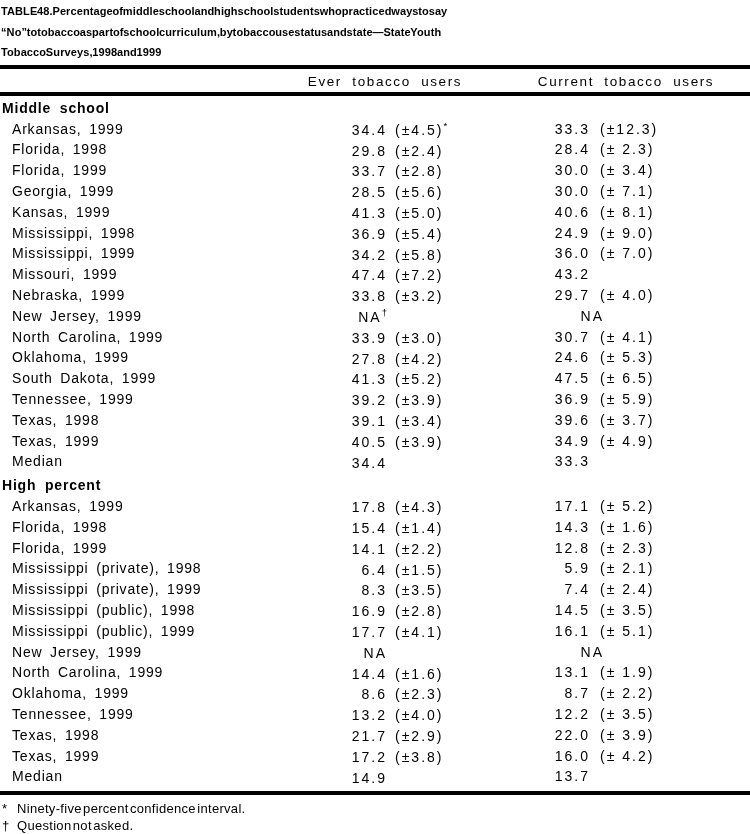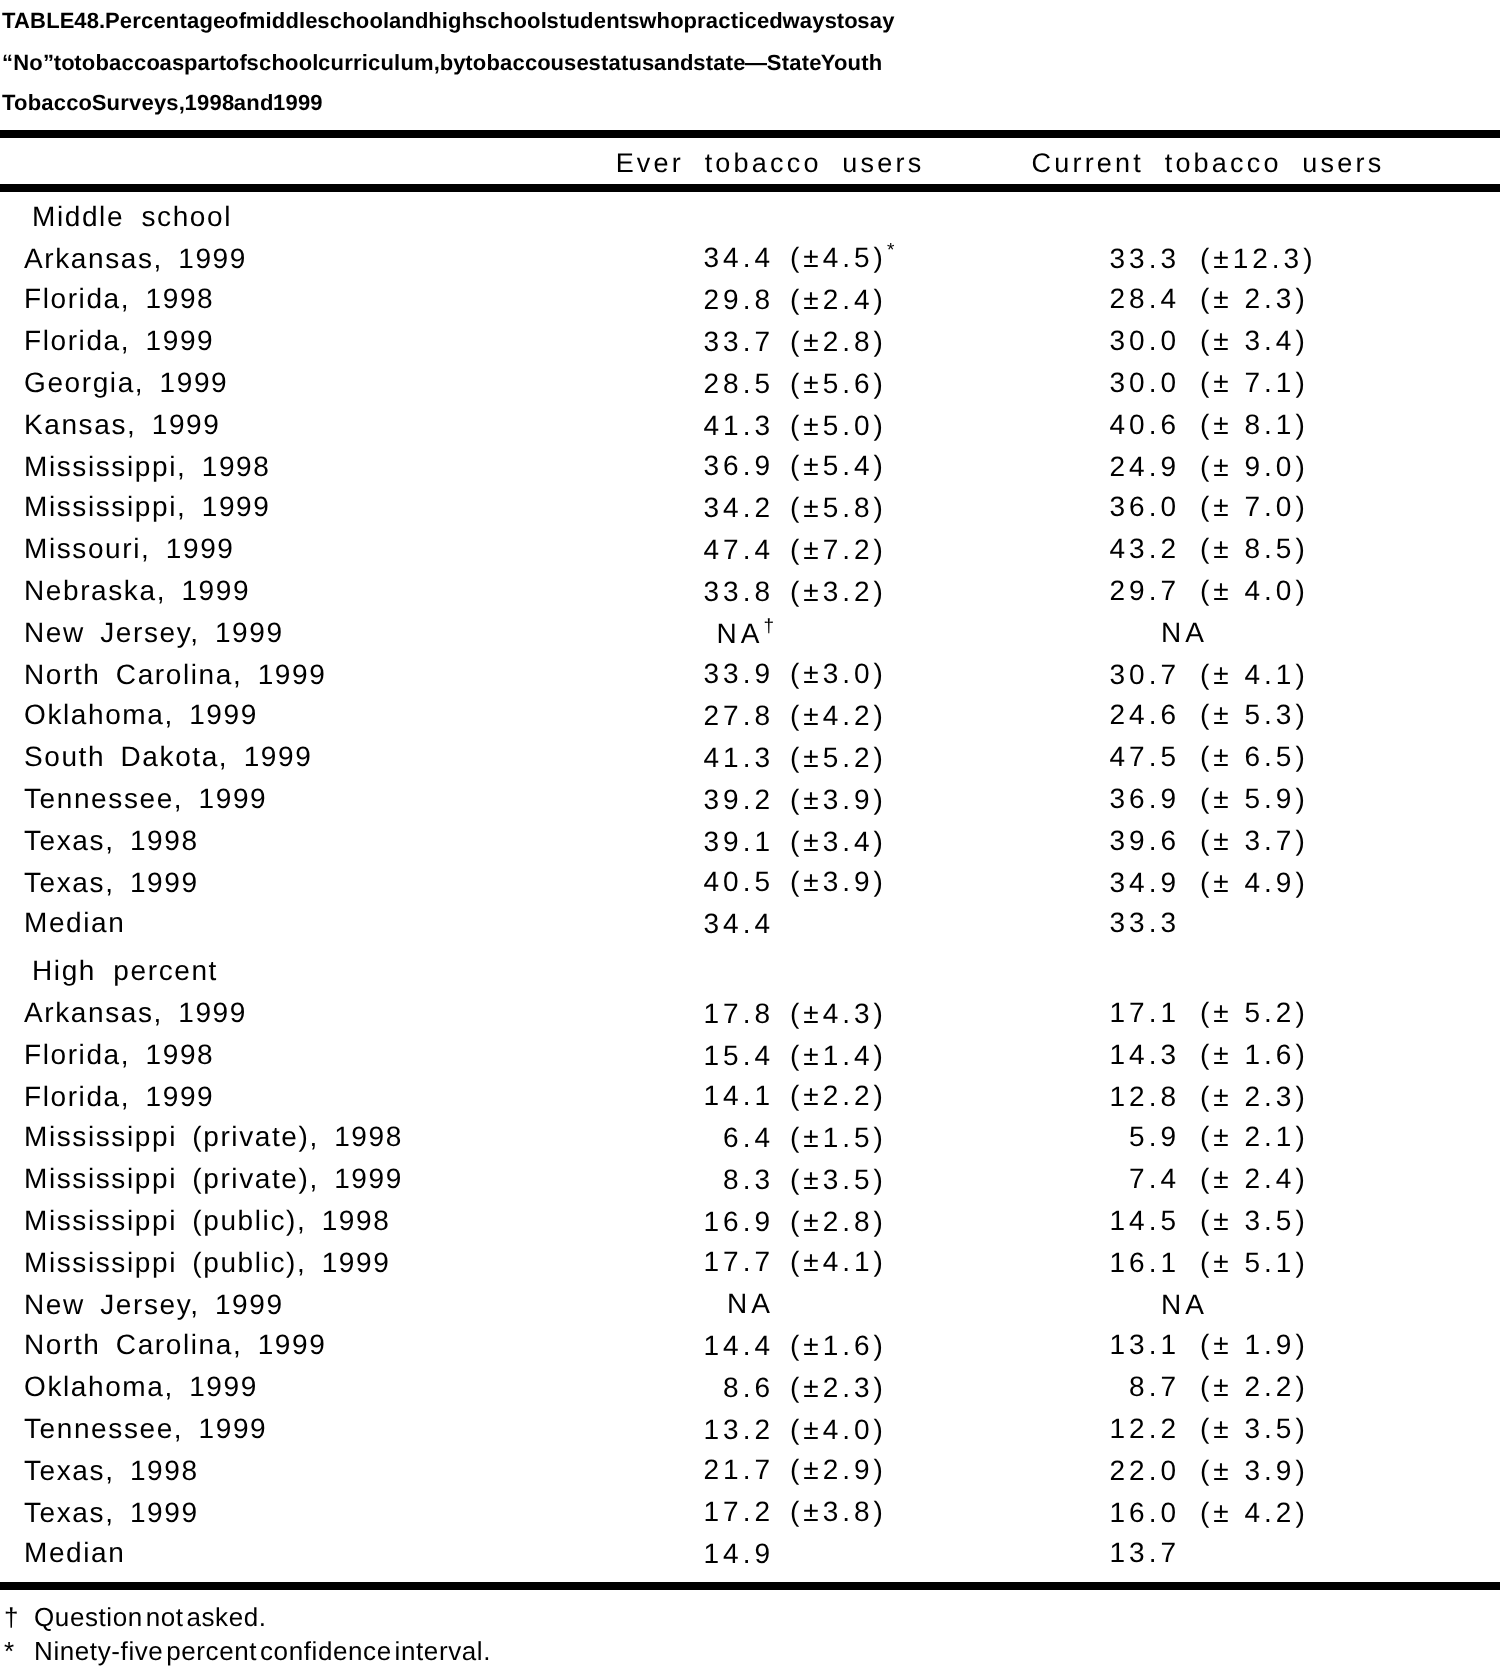--- a/index.html
+++ b/index.html
@@ -27,35 +27,35 @@
     position: absolute;
     top: 5px;
     font-weight: normal;
     font-size: 13.5px;
     letter-spacing: 1.6px;
     word-spacing: 5px;
     text-align: center;
     white-space: nowrap;
   }
   .colhead.ever { left: 292px; width: 186px; }
-  .colhead.current { left: 503px; width: 202px; }
+  .colhead.current { left: 525px; width: 202px; }
   .tbody { padding-top: 2px; }
   .t-row {
     display: grid;
     grid-template-columns: 322px 65px 75px 128px 160px;
     height: 20.8px;
     align-items: center;
     font-size: 14px;
   }
   .t-row.section .section-label {
     grid-column: 1 / -1;
-    font-weight: normal;
+    font-weight: bold;
     letter-spacing: 0.8px;
     word-spacing: 4px;
-    padding-left: 16px;
+    padding-left: 2px;
   }
   .tbody .t-row.section:not(:first-child) { margin-top: 3px; }
   .c-label {
     padding-left: 12px;
     letter-spacing: 0.8px;
     word-spacing: 3px;
     white-space: nowrap;
   }
   .c-val { text-align: right; letter-spacing: 2px; white-space: nowrap; }
   .c-ci { padding-left: 8px; letter-spacing: 2px; white-space: nowrap; }
@@ -145,21 +145,20 @@
     <div class="c-ci"><span>(±5.8)</span><sup></sup></div>
     <div class="c-val"><span>36.0</span></div>
     <div class="c-ci cur"><span>(± 7.0)</span></div>
   </div>
 
   <div class="t-row">
     <div class="c-label">Missouri, 1999</div>
     <div class="c-val"><span>47.4</span><sup></sup></div>
     <div class="c-ci"><span>(±7.2)</span><sup></sup></div>
     <div class="c-val"><span>43.2</span></div>
-    <div class="c-ci cur"><span>(± 8.5)</span></div>
   </div>
 
   <div class="t-row">
     <div class="c-label">Nebraska, 1999</div>
     <div class="c-val"><span>33.8</span><sup></sup></div>
     <div class="c-ci"><span>(±3.2)</span><sup></sup></div>
     <div class="c-val"><span>29.7</span></div>
     <div class="c-ci cur"><span>(± 4.0)</span></div>
   </div>
 
@@ -338,17 +337,17 @@
   <div class="t-row">
     <div class="c-label">Median</div>
     <div class="c-val"><span>14.9</span><sup></sup></div>
     <div class="c-ci"><span></span><sup></sup></div>
     <div class="c-val"><span>13.7</span></div>
     <div class="c-ci cur"><span></span></div>
   </div>
 </div>
   <div class="rule bottom"></div>
   <div class="footnotes">
+  <div class="fn-line"><span class="fn-symbol">*</span><span class="fn-text">Ninety-five percent confidence interval.</span></div>
+
   <div class="fn-line"><span class="fn-symbol">†</span><span class="fn-text">Question not asked.</span></div>
-
-  <div class="fn-line"><span class="fn-symbol">*</span><span class="fn-text">Ninety-five percent confidence interval.</span></div>
 </div>
 </div>
 
 </body></html>

